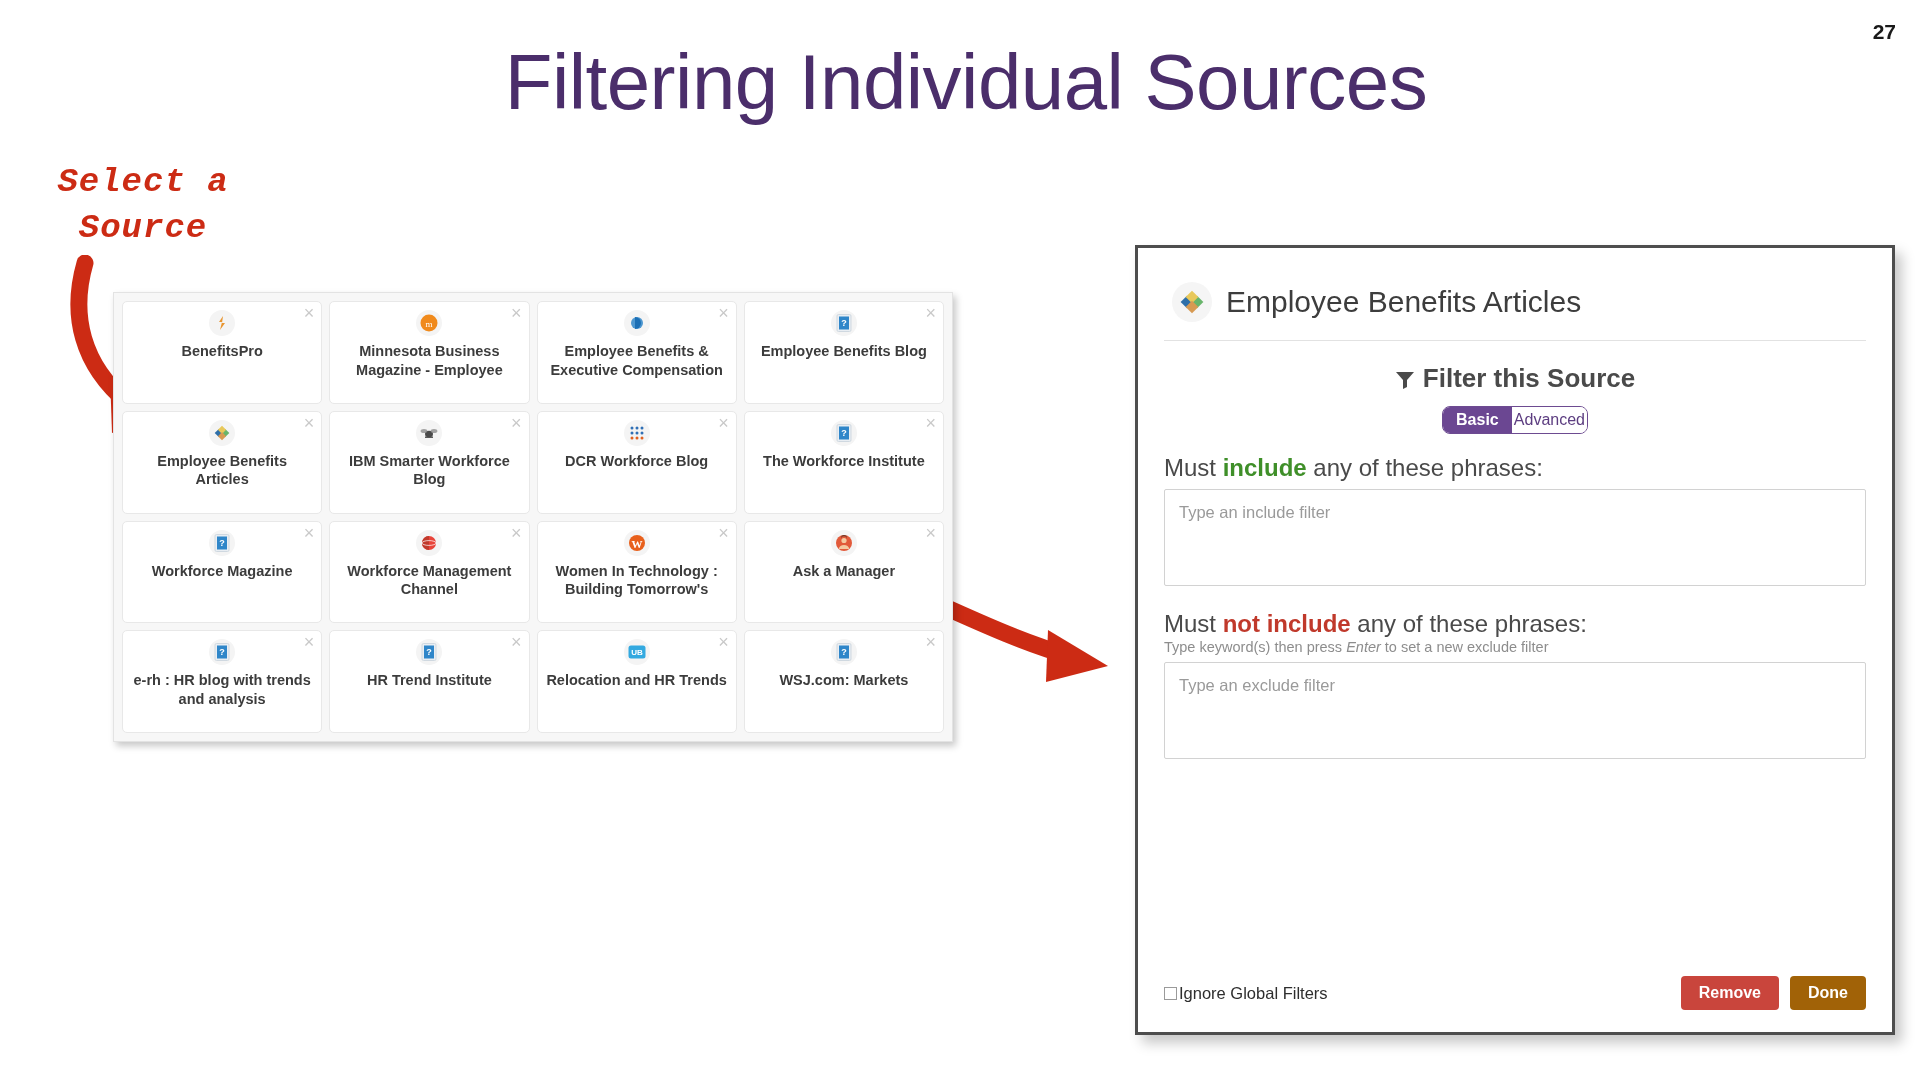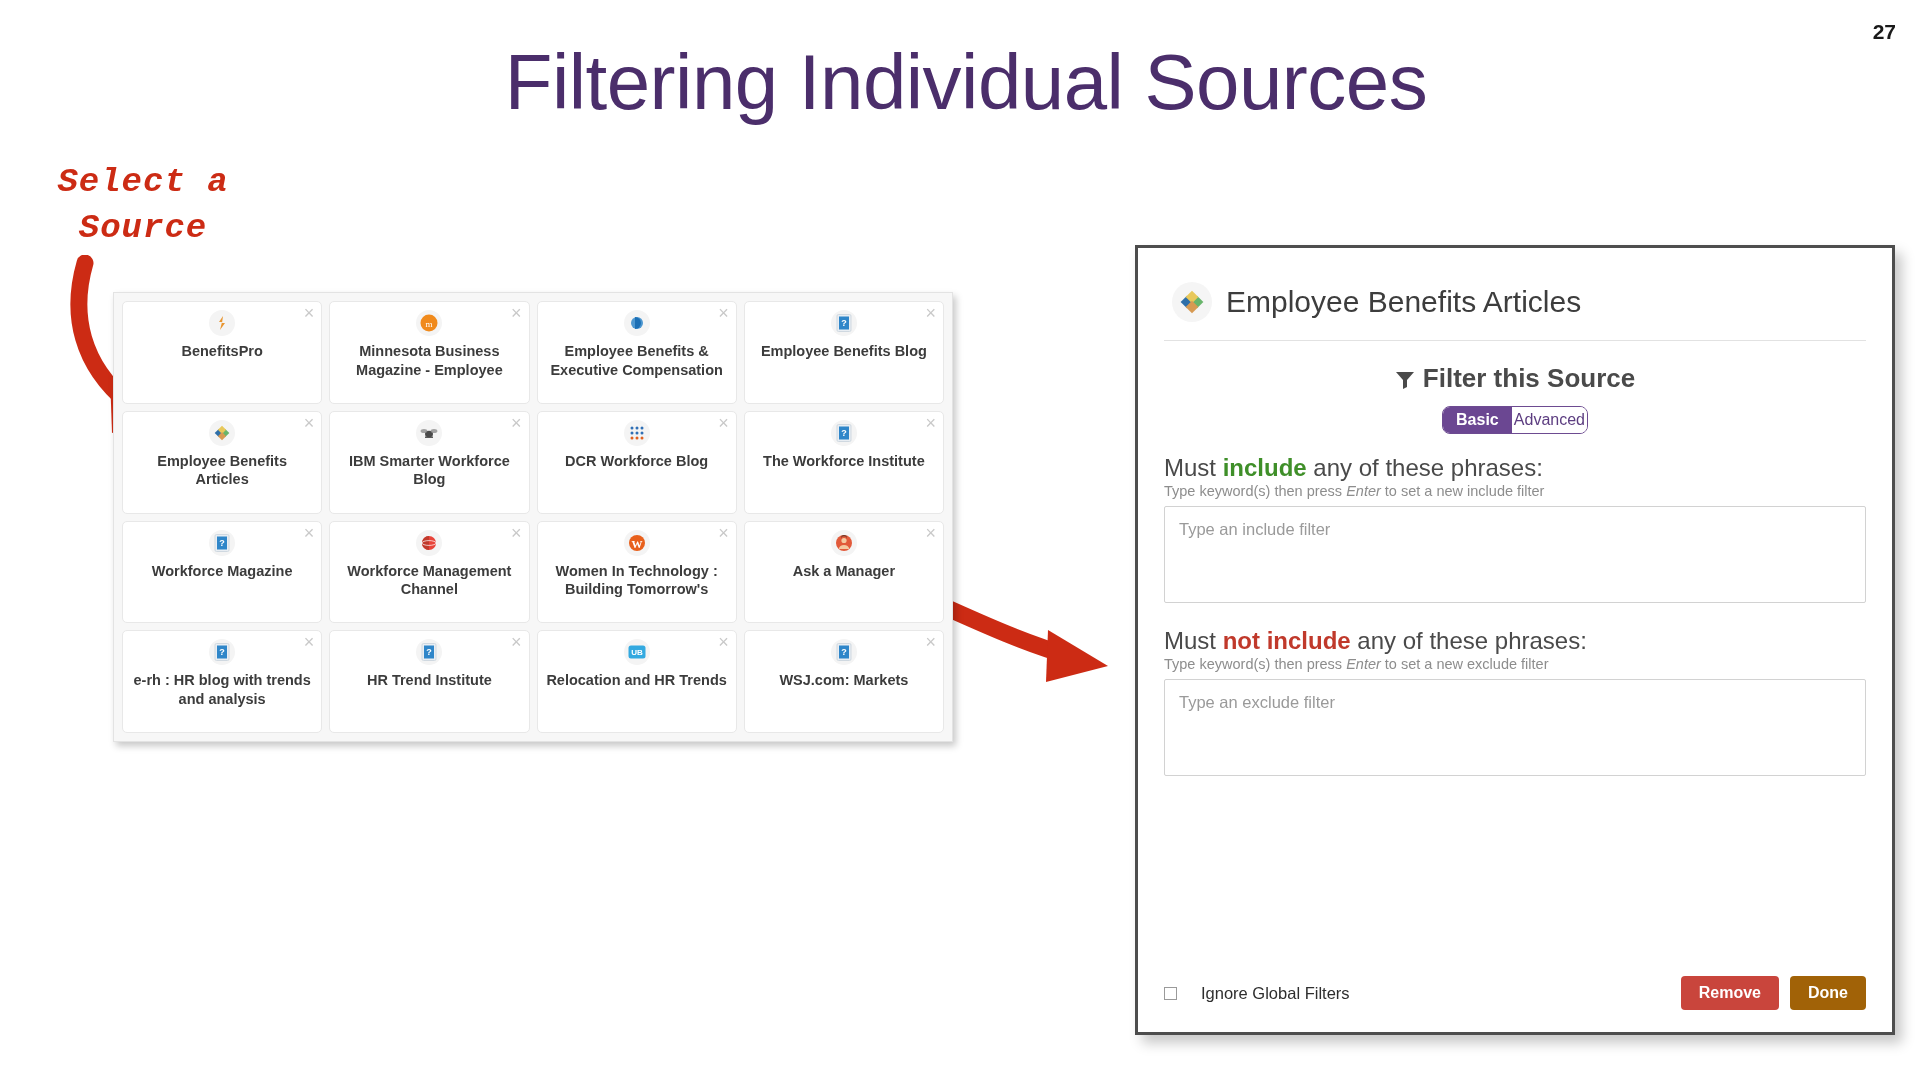--- a/index.html
+++ b/index.html
@@ -152,21 +152,21 @@
     padding: 13px 14px;
     resize: none;
     outline: none;
   }
   .filter-input::placeholder { color: #9a9a9a; }
 
   .dialog-footer {
     position: absolute; left: 26px; right: 26px; bottom: 22px;
     display: flex; align-items: center; justify-content: space-between;
   }
-  .ignore-wrap { display: flex; align-items: center; gap: 24px; }
+  .ignore-wrap { display: flex; align-items: center; gap: 2px; }
   .ignore-box {
     width: 13px; height: 13px; border: 1px solid #9a9a9a; background: #fff;
     display: inline-block;
   }
   .ignore-label { font-size: 16.5px; color: #2e2e2e; }
   .footer-btns { display: flex; gap: 11px; }
   .btn {
     border: none; border-radius: 4px;
     padding: 8px 18px;
     font-size: 16px; font-weight: bold; color: #fff;
@@ -406,21 +406,20 @@
       </svg><span>Filter this Source</span>
     </div>
 
     <div class="toggle-group">
       <div class="toggle-btn active">Basic</div>
       <div class="toggle-btn inactive">Advanced</div>
     </div>
 
     <div class="field-block">
       <div class="field-label"><span>Must </span><span class="kw-include">include</span><span> any of these phrases:</span></div>
-      <div class="field-hint"><span>Type keyword(s) then press </span><em>Enter</em><span> to set a new include filter</span></div>
       <textarea class="filter-input" placeholder="Type an include filter" style=""></textarea>
     </div>
 
     <div class="field-block">
       <div class="field-label"><span>Must </span><span class="kw-exclude">not include</span><span> any of these phrases:</span></div>
       <div class="field-hint"><span>Type keyword(s) then press </span><em>Enter</em><span> to set a new exclude filter</span></div>
       <textarea class="filter-input" placeholder="Type an exclude filter" style=""></textarea>
     </div>
 
     <div class="dialog-footer">

